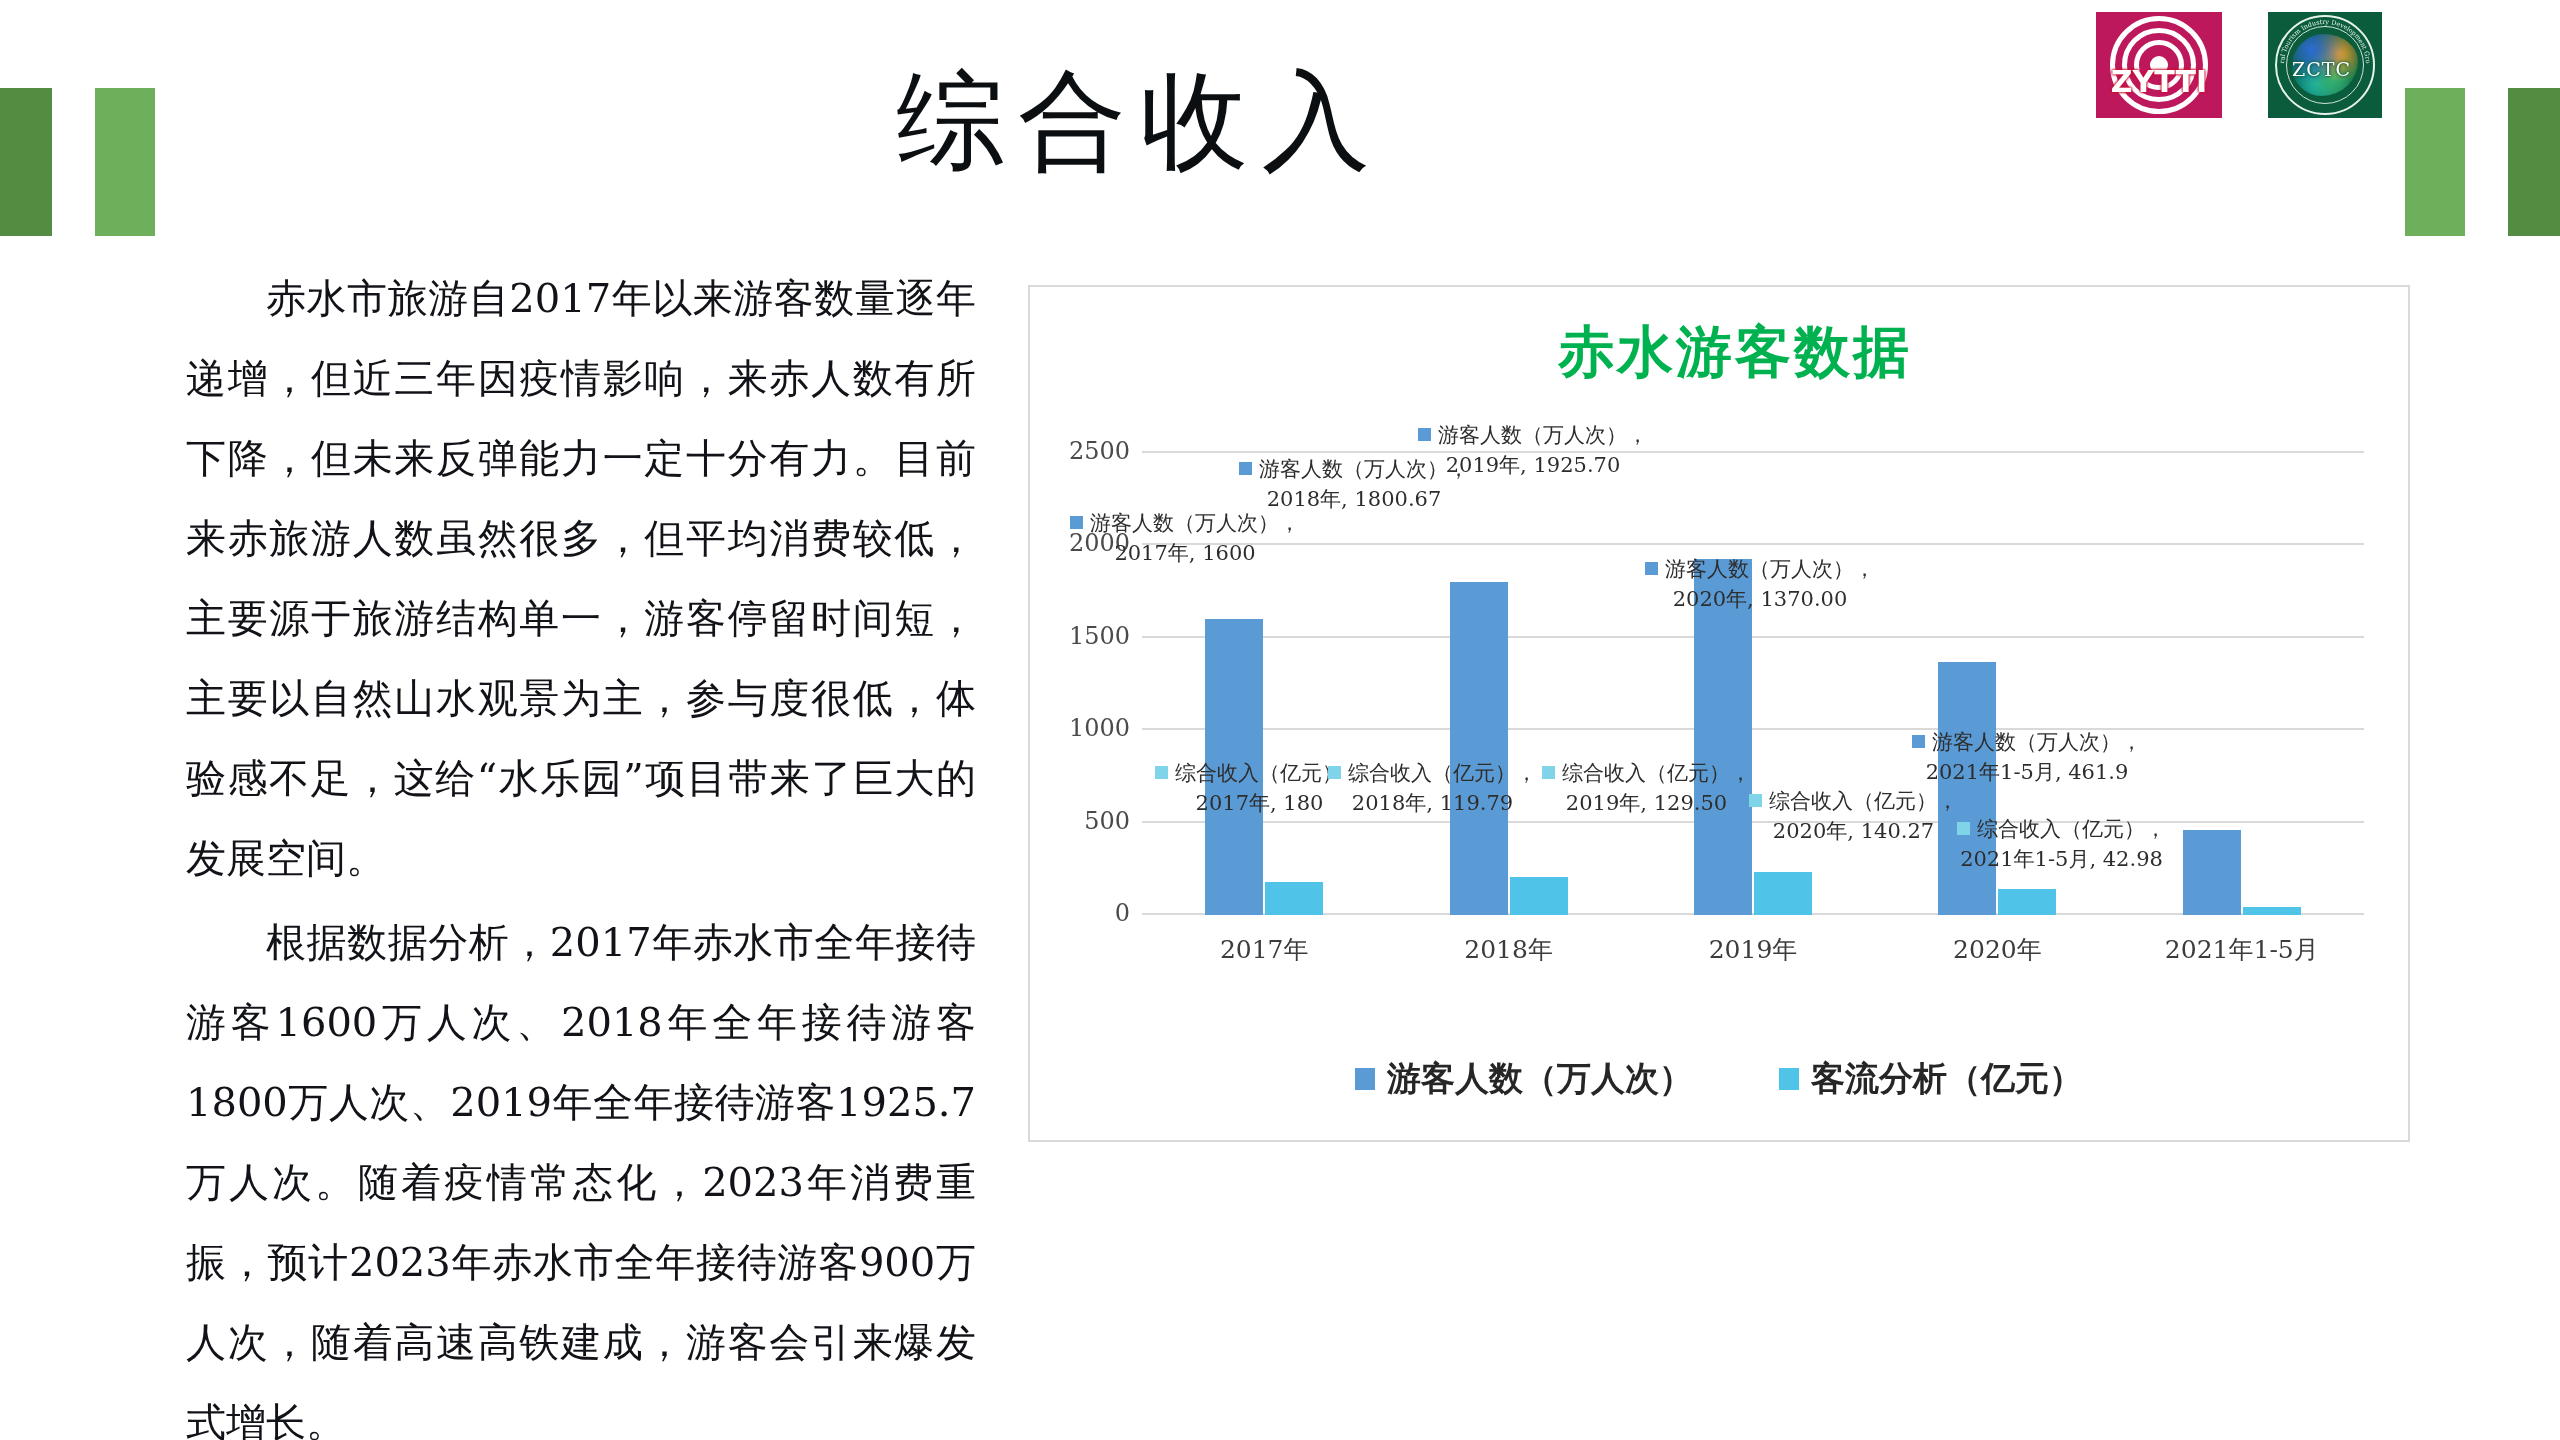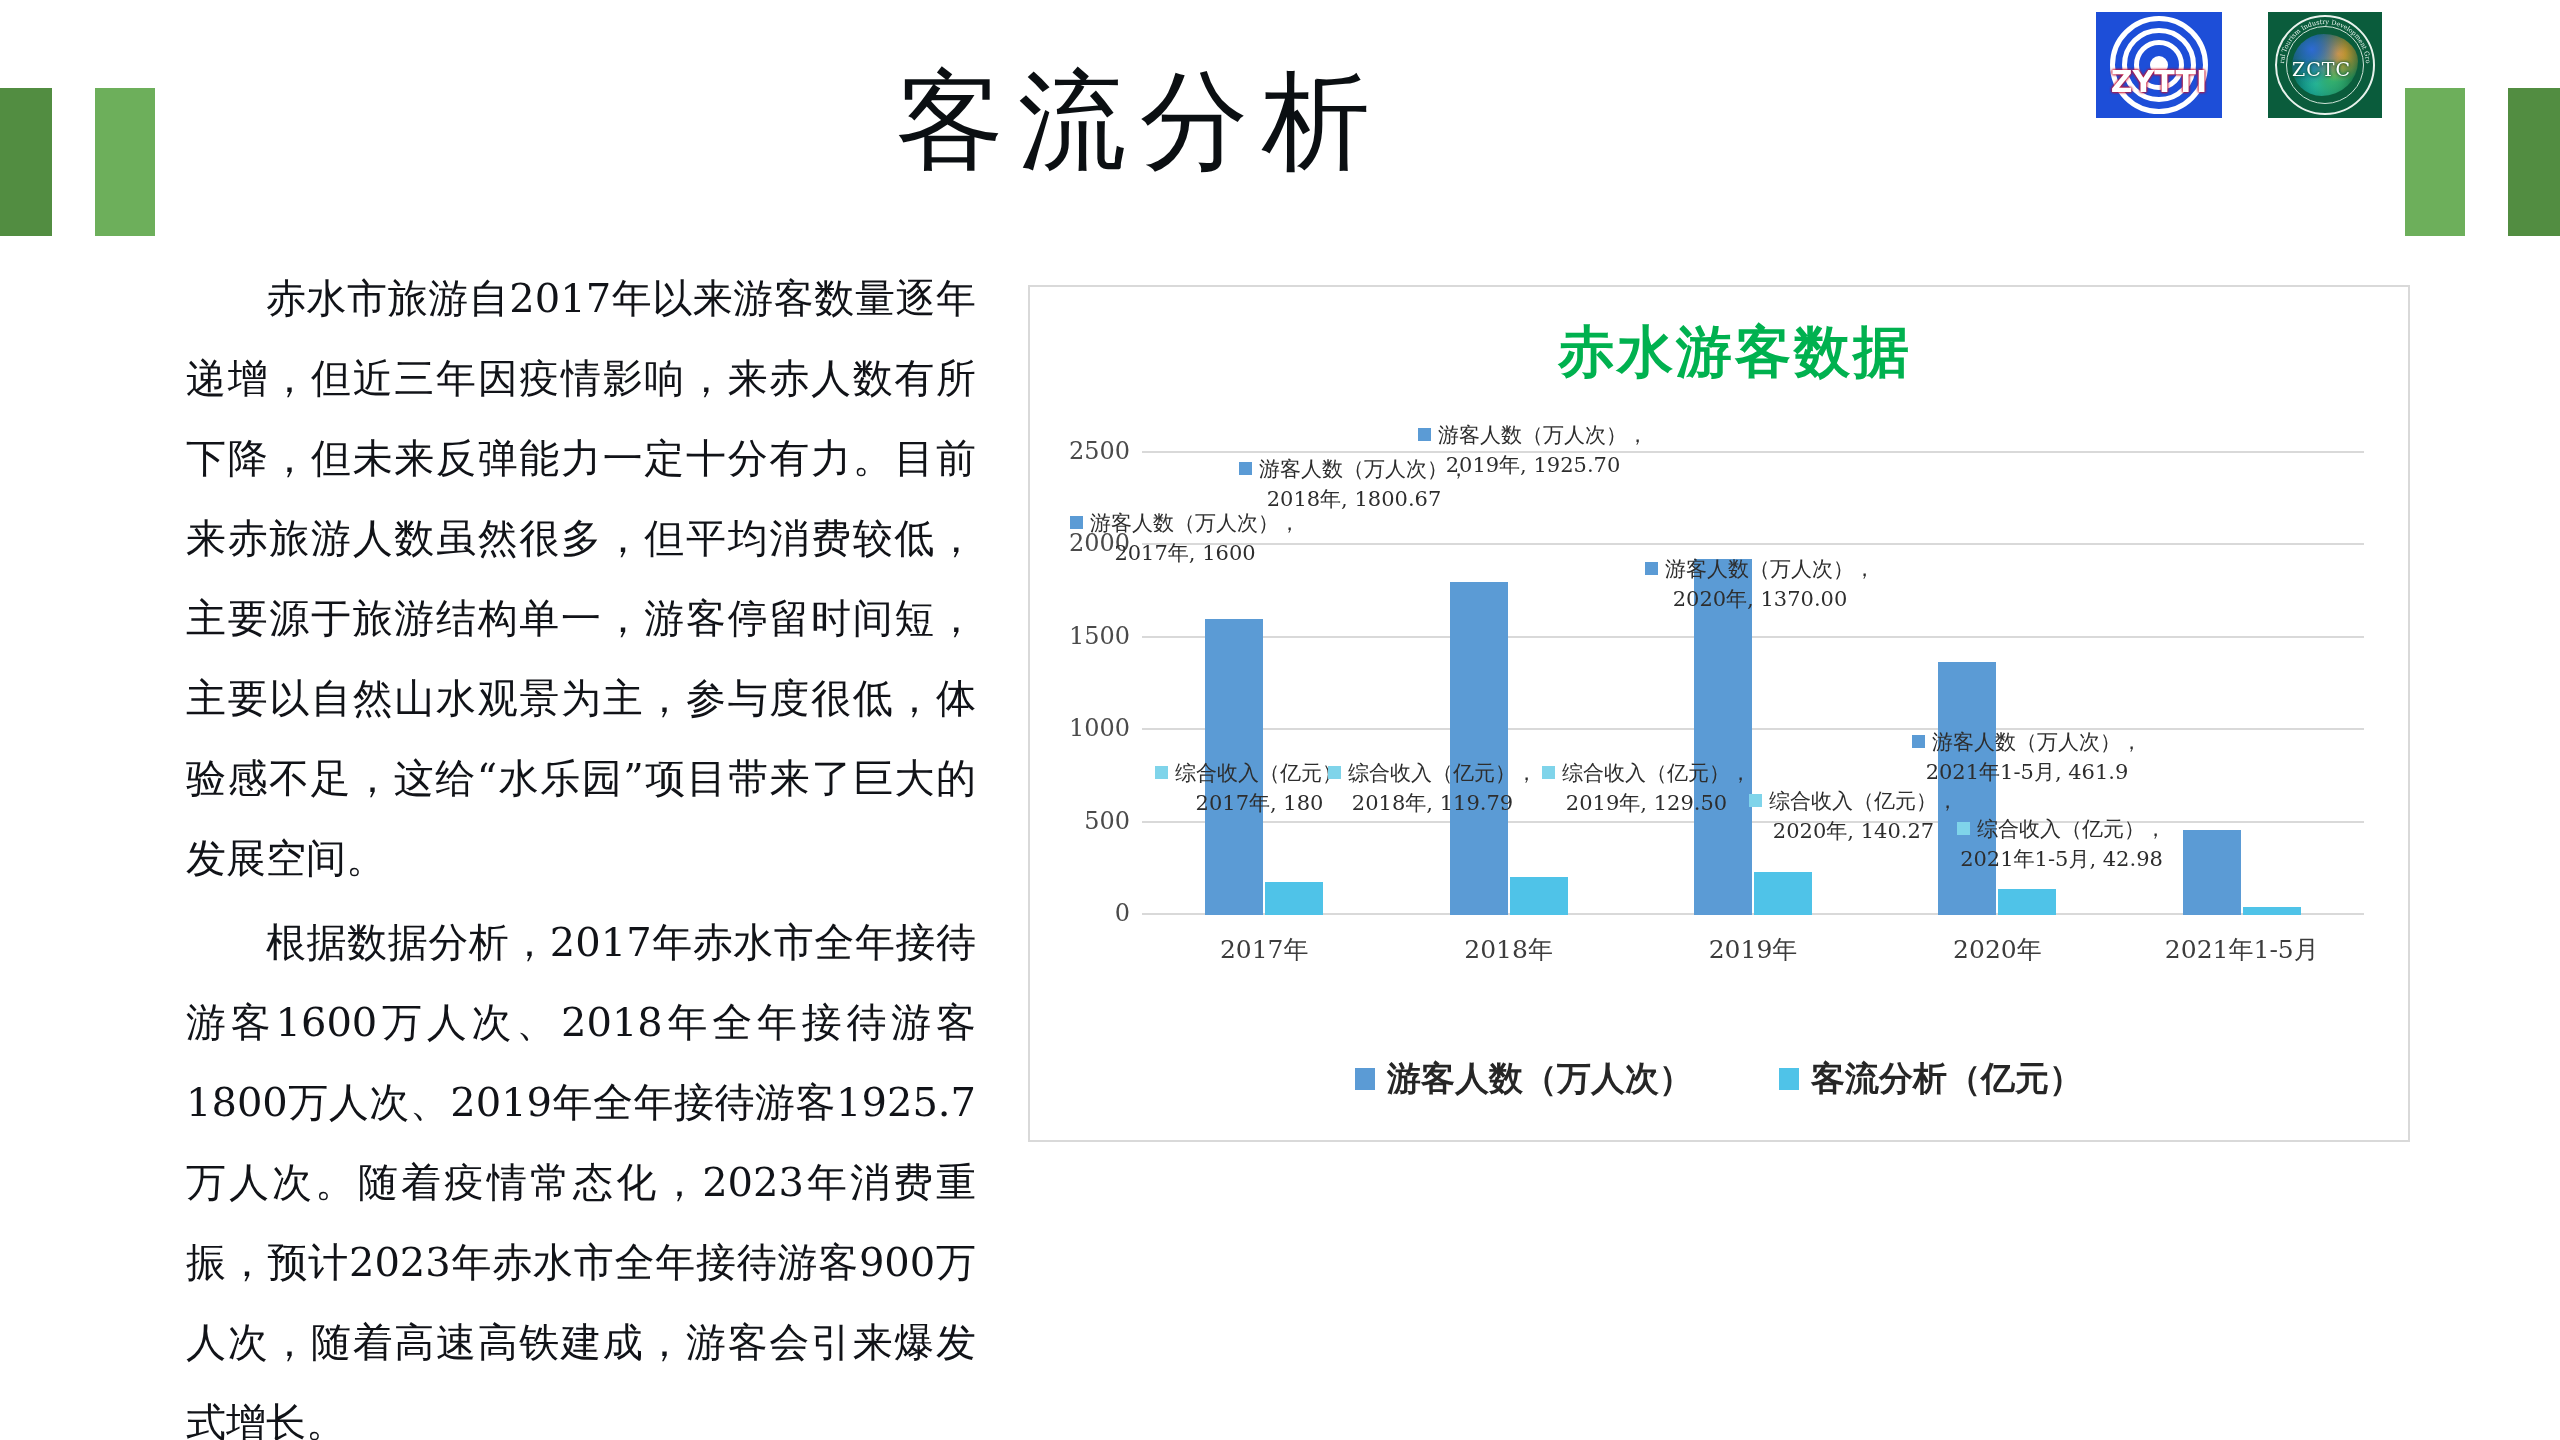--- a/index.html
+++ b/index.html
@@ -39,21 +39,21 @@
     color: #0b0f12;
     line-height: 1.22;
     white-space: nowrap;
   }
 
   
   #logo-zytti {
     position: absolute;
     left: 2096px; top: 12px;
     width: 126px; height: 106px;
-    background: #1d4ed8;
+    background: #be185d;
     overflow: hidden;
   }
   #logo-zytti .rings {
     position: absolute;
     left: 50%; top: 50%;
     transform: translate(-50%, -50%);
     width: 92px; height: 92px;
   }
   #logo-zytti .ring {
     position: absolute;
@@ -257,21 +257,21 @@
 </head>
 <body>
 
 <div id="slide">
 
   <div class="deco-bar deco-left-dark"></div>
   <div class="deco-bar deco-left-light"></div>
   <div class="deco-bar deco-right-light"></div>
   <div class="deco-bar deco-right-dark"></div>
 
-  <div id="slide-title">客流分析</div>
+  <div id="slide-title">综合收入</div>
 
   <div id="logo-zytti">
     <div class="rings">
       <div class="ring r1"></div>
       <div class="ring r2"></div>
       <div class="ring r3"></div>
       <div class="ring r4"></div>
     </div>
     <div class="wordmark">ZYTTI</div>
   </div>

